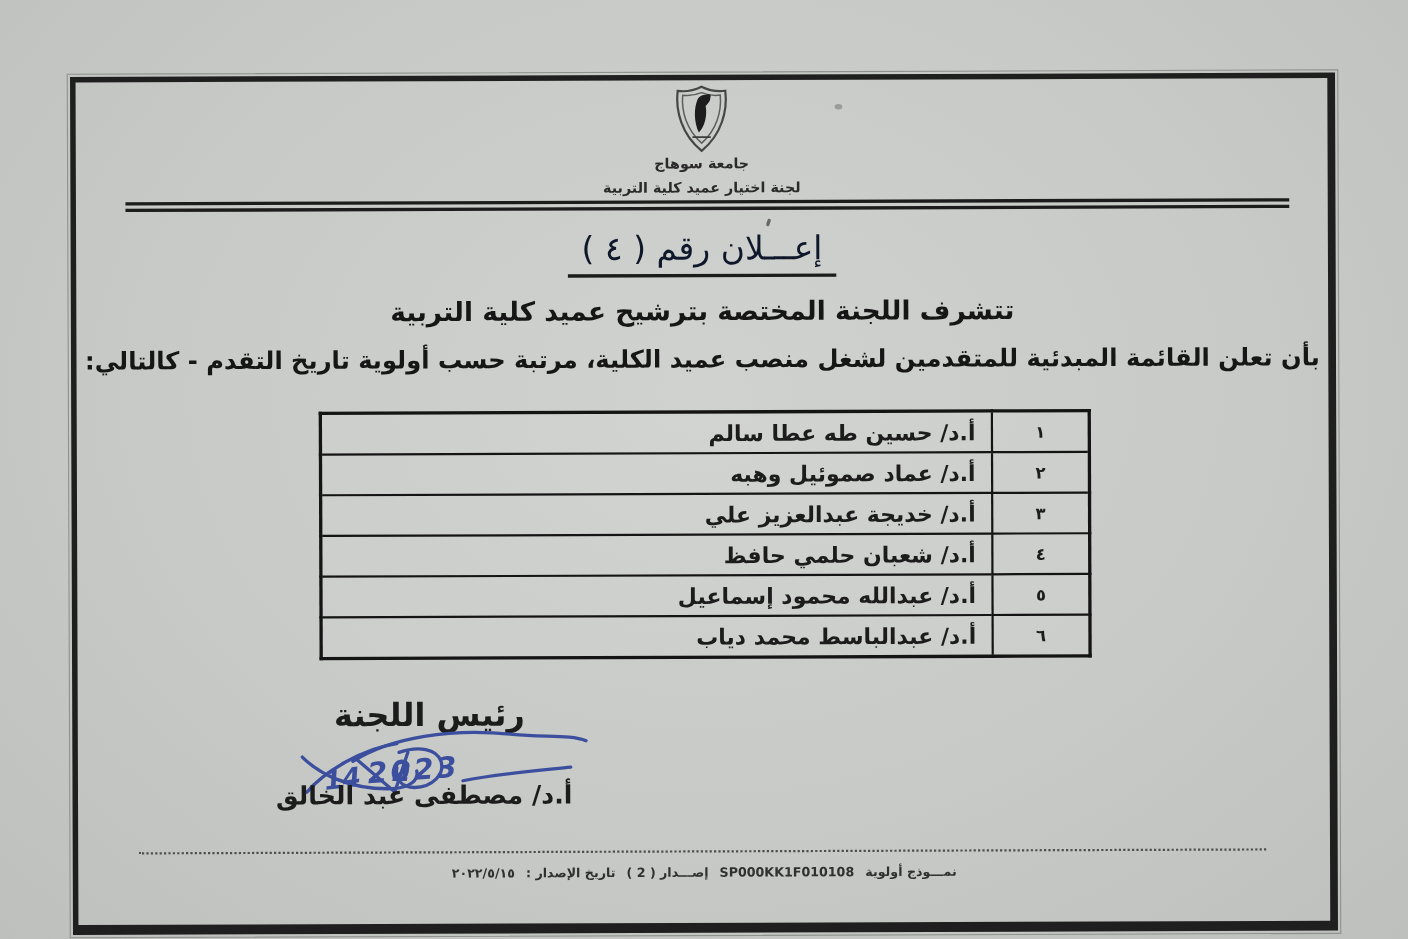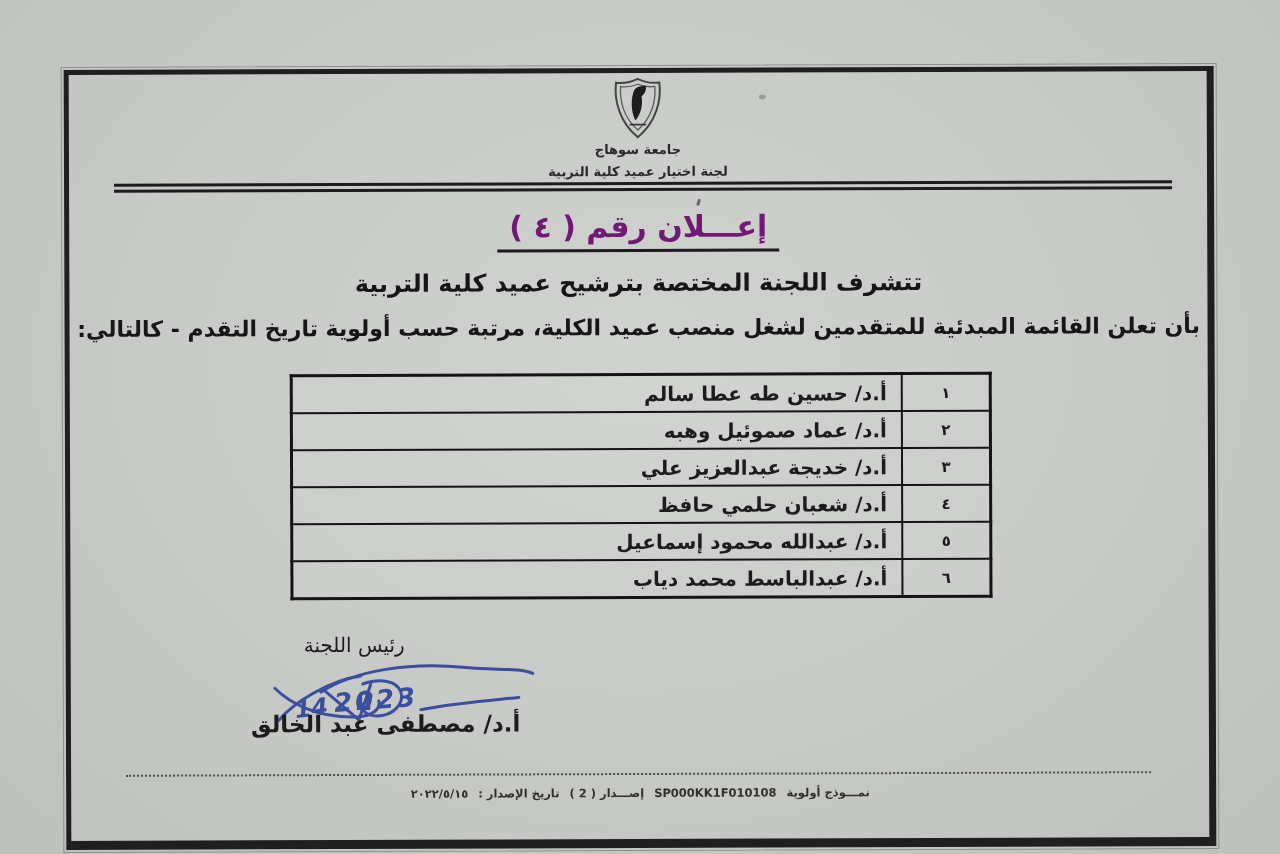--- a/index.html
+++ b/index.html
@@ -31,41 +31,41 @@
   .uni-name{font-size:13px;font-weight:700;margin-top:3px;color:#2a2a2a;}
   .committee-name{font-size:13px;font-weight:700;margin-top:7px;color:#2a2a2a;}
   .double-rule{
     position:absolute;top:109px;left:45px;width:1058px;height:3px;
     border-top:3px solid #1b1c1b;border-bottom:3px solid #1b1c1b;
   }
 
   
   .title-wrap{position:absolute;top:136px;left:0;right:0;text-align:center;white-space:nowrap;}
   .title-text{
-    display:inline-block;font-size:30px;font-weight:700;letter-spacing:1px;
-    padding:0 12px 5px;border-bottom:3px solid #1b1c1b;color:#701a75;
+    display:inline-block;font-size:30px;font-weight:400;letter-spacing:1px;
+    padding:0 12px 5px;border-bottom:3px solid #1b1c1b;color:#0f172a;
   }
   .tick-mark{position:absolute;top:126px;left:628px;width:3px;height:7px;background:#3c3c3c;transform:rotate(18deg);border-radius:2px;opacity:.7;}
   .smudge{position:absolute;top:22px;left:690px;width:7px;height:5px;background:#6a6d69;border-radius:50%;opacity:.5;}
   .body-line1{position:absolute;top:196px;left:0;right:0;text-align:center;font-size:24px;font-weight:700;white-space:nowrap;color:#161616;}
   .body-line2{position:absolute;top:242px;left:0;right:0;text-align:center;font-size:22px;font-weight:700;white-space:nowrap;color:#161616;}
 
   
   .cand-table{
     position:absolute;top:300px;left:220px;width:702px;
     border-collapse:collapse;direction:rtl;
     border:3px solid #141414;
     background:rgba(255,255,255,0.06);
   }
   .cand-table td{border:2px solid #141414;height:33px;vertical-align:middle;}
   .cand-table td.rank{width:84px;text-align:center;font-size:15px;font-weight:700;}
   .cand-table td.name{text-align:right;padding:0 14px 0 6px;font-size:20px;font-weight:700;letter-spacing:.3px;}
 
   
-  .sig-role{position:absolute;top:559px;left:233px;font-size:20px;font-weight:400;white-space:nowrap;}
+  .sig-role{position:absolute;top:559px;left:233px;font-size:29px;font-weight:700;white-space:nowrap;}
   .sig-scribble{position:absolute;top:580px;left:190px;}
   .sig-name{position:absolute;top:637px;left:180px;font-size:23px;font-weight:700;white-space:nowrap;}
 
   
   .dotted-rule{position:absolute;top:700px;left:55px;width:1025px;border-top:2px dotted #4d4f4c;}
   .footer-line{
     position:absolute;top:713px;left:0;right:0;text-align:center;
     font-size:11.5px;font-weight:700;color:#30312f;white-space:nowrap;
   }
   .footer-line span{margin:4px 3px;}

